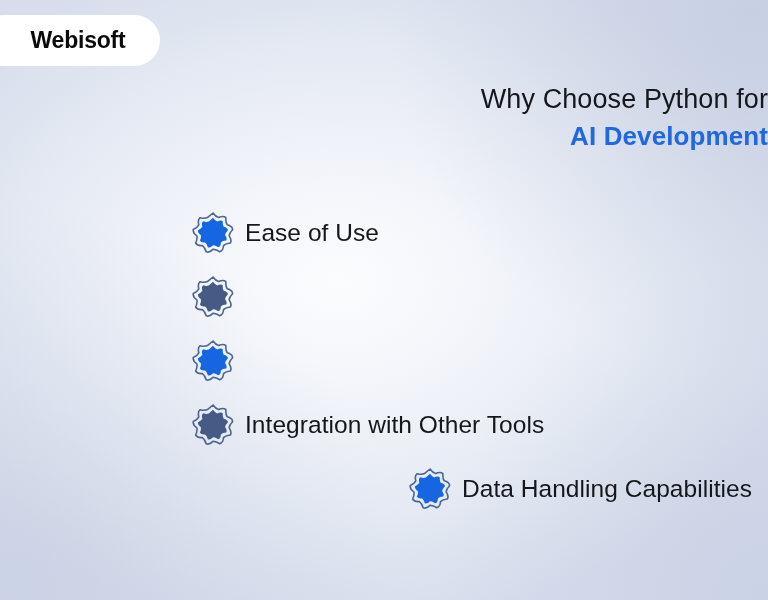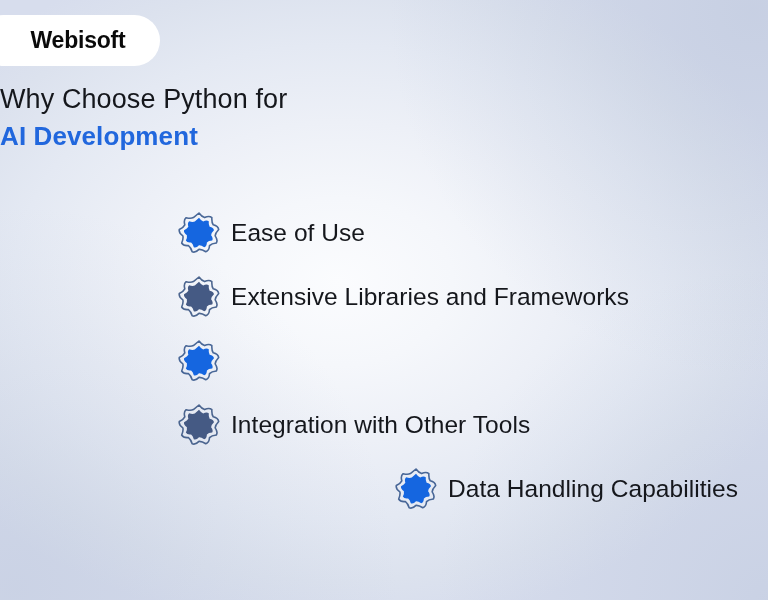--- a/index.html
+++ b/index.html
@@ -68,21 +68,21 @@
     letter-spacing: -0.2px;
     font-family: "Liberation Sans", sans-serif;
   }
 
   
   .heading {
     position: absolute;
     top: 82px;
     left: 0;
     width: 768px;
-    text-align: left;
+    text-align: right;
     z-index: 3;
   }
   .heading-line1 {
     display: block;
     font-size: 27px;
     font-weight: normal;
     color: #15171c;
     letter-spacing: 0.1px;
     line-height: 1.32;
   }
@@ -91,21 +91,21 @@
     font-size: 26px;
     font-weight: bold;
     color: #2167dd;
     letter-spacing: 0.1px;
     line-height: 1.4;
   }
 
   
   .feature-list {
     position: absolute;
-    left: 178px;
+    left: 192px;
     top: 209px;
     width: 560px;
     z-index: 3;
     list-style: none;
   }
   .feature-item {
     display: flex;
     align-items: center;
     height: 48px;
     margin-bottom: 16px;
@@ -148,21 +148,20 @@
           <path d="M 21.00 1.00 Q 23.85 4.85 26.61 5.59 Q 31.20 3.33 33.86 5.68 Q 33.56 10.46 35.20 12.80 Q 40.17 14.02 40.70 17.53 Q 37.40 21.00 37.15 23.85 Q 40.17 27.98 38.32 31.00 Q 33.56 31.54 31.54 33.56 Q 31.20 38.67 27.84 39.79 Q 23.85 37.15 21.00 37.40 Q 17.46 41.09 14.16 39.79 Q 12.80 35.20 10.46 33.56 Q 5.37 34.11 3.68 31.00 Q 5.59 26.61 4.85 23.85 Q 0.60 21.00 1.30 17.53 Q 5.59 15.39 6.80 12.80 Q 5.37 7.89 8.14 5.68 Q 12.80 6.80 15.39 5.59 Z" fill="none" stroke="#2b4f86" stroke-width="1.6" stroke-linejoin="round" opacity="0.85"></path>
           <path d="M 21.00 5.80 Q 23.14 8.89 25.21 9.44 Q 28.75 7.57 30.77 9.36 Q 30.42 13.09 31.65 14.85 Q 35.57 15.70 35.97 18.36 Q 33.30 21.00 33.11 23.14 Q 35.57 26.30 34.16 28.60 Q 30.42 28.91 28.91 30.42 Q 28.75 34.43 26.20 35.28 Q 23.14 33.11 21.00 33.30 Q 18.31 36.27 15.80 35.28 Q 14.85 31.65 13.09 30.42 Q 9.12 30.97 7.84 28.60 Q 9.44 25.21 8.89 23.14 Q 5.50 21.00 6.03 18.36 Q 9.44 16.79 10.35 14.85 Q 9.12 11.03 11.23 9.36 Q 14.85 10.35 16.79 9.44 Z" fill="#1566e0" stroke="none" stroke-linejoin="round"></path>
         </svg>
         <span class="feature-label">Ease of Use</span>
       </li>
       <li class="feature-item">
         <svg viewBox="0 0 42 42" class="bullet-icon">
           <path d="M 21.00 1.00 Q 23.85 4.85 26.61 5.59 Q 31.20 3.33 33.86 5.68 Q 33.56 10.46 35.20 12.80 Q 40.17 14.02 40.70 17.53 Q 37.40 21.00 37.15 23.85 Q 40.17 27.98 38.32 31.00 Q 33.56 31.54 31.54 33.56 Q 31.20 38.67 27.84 39.79 Q 23.85 37.15 21.00 37.40 Q 17.46 41.09 14.16 39.79 Q 12.80 35.20 10.46 33.56 Q 5.37 34.11 3.68 31.00 Q 5.59 26.61 4.85 23.85 Q 0.60 21.00 1.30 17.53 Q 5.59 15.39 6.80 12.80 Q 5.37 7.89 8.14 5.68 Q 12.80 6.80 15.39 5.59 Z" fill="none" stroke="#2f4c7c" stroke-width="1.6" stroke-linejoin="round" opacity="0.85"></path>
           <path d="M 21.00 5.80 Q 23.14 8.89 25.21 9.44 Q 28.75 7.57 30.77 9.36 Q 30.42 13.09 31.65 14.85 Q 35.57 15.70 35.97 18.36 Q 33.30 21.00 33.11 23.14 Q 35.57 26.30 34.16 28.60 Q 30.42 28.91 28.91 30.42 Q 28.75 34.43 26.20 35.28 Q 23.14 33.11 21.00 33.30 Q 18.31 36.27 15.80 35.28 Q 14.85 31.65 13.09 30.42 Q 9.12 30.97 7.84 28.60 Q 9.44 25.21 8.89 23.14 Q 5.50 21.00 6.03 18.36 Q 9.44 16.79 10.35 14.85 Q 9.12 11.03 11.23 9.36 Q 14.85 10.35 16.79 9.44 Z" fill="#455a84" stroke="none" stroke-linejoin="round"></path>
         </svg>
-        <span class="feature-label">Extensive Libraries and Frameworks</span>
       </li>
       <li class="feature-item">
         <svg viewBox="0 0 42 42" class="bullet-icon">
           <path d="M 21.00 1.00 Q 23.85 4.85 26.61 5.59 Q 31.20 3.33 33.86 5.68 Q 33.56 10.46 35.20 12.80 Q 40.17 14.02 40.70 17.53 Q 37.40 21.00 37.15 23.85 Q 40.17 27.98 38.32 31.00 Q 33.56 31.54 31.54 33.56 Q 31.20 38.67 27.84 39.79 Q 23.85 37.15 21.00 37.40 Q 17.46 41.09 14.16 39.79 Q 12.80 35.20 10.46 33.56 Q 5.37 34.11 3.68 31.00 Q 5.59 26.61 4.85 23.85 Q 0.60 21.00 1.30 17.53 Q 5.59 15.39 6.80 12.80 Q 5.37 7.89 8.14 5.68 Q 12.80 6.80 15.39 5.59 Z" fill="none" stroke="#2b4f86" stroke-width="1.6" stroke-linejoin="round" opacity="0.85"></path>
           <path d="M 21.00 5.80 Q 23.14 8.89 25.21 9.44 Q 28.75 7.57 30.77 9.36 Q 30.42 13.09 31.65 14.85 Q 35.57 15.70 35.97 18.36 Q 33.30 21.00 33.11 23.14 Q 35.57 26.30 34.16 28.60 Q 30.42 28.91 28.91 30.42 Q 28.75 34.43 26.20 35.28 Q 23.14 33.11 21.00 33.30 Q 18.31 36.27 15.80 35.28 Q 14.85 31.65 13.09 30.42 Q 9.12 30.97 7.84 28.60 Q 9.44 25.21 8.89 23.14 Q 5.50 21.00 6.03 18.36 Q 9.44 16.79 10.35 14.85 Q 9.12 11.03 11.23 9.36 Q 14.85 10.35 16.79 9.44 Z" fill="#1566e0" stroke="none" stroke-linejoin="round"></path>
         </svg>
       </li>
       <li class="feature-item">
         <svg viewBox="0 0 42 42" class="bullet-icon">
           <path d="M 21.00 1.00 Q 23.85 4.85 26.61 5.59 Q 31.20 3.33 33.86 5.68 Q 33.56 10.46 35.20 12.80 Q 40.17 14.02 40.70 17.53 Q 37.40 21.00 37.15 23.85 Q 40.17 27.98 38.32 31.00 Q 33.56 31.54 31.54 33.56 Q 31.20 38.67 27.84 39.79 Q 23.85 37.15 21.00 37.40 Q 17.46 41.09 14.16 39.79 Q 12.80 35.20 10.46 33.56 Q 5.37 34.11 3.68 31.00 Q 5.59 26.61 4.85 23.85 Q 0.60 21.00 1.30 17.53 Q 5.59 15.39 6.80 12.80 Q 5.37 7.89 8.14 5.68 Q 12.80 6.80 15.39 5.59 Z" fill="none" stroke="#2f4c7c" stroke-width="1.6" stroke-linejoin="round" opacity="0.85"></path>

